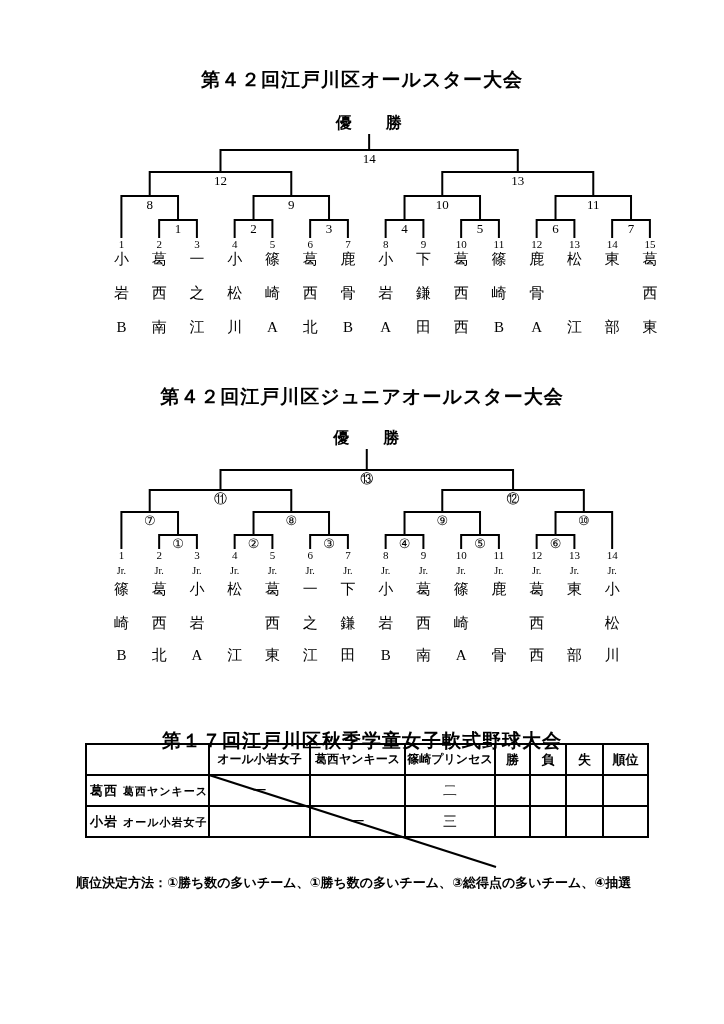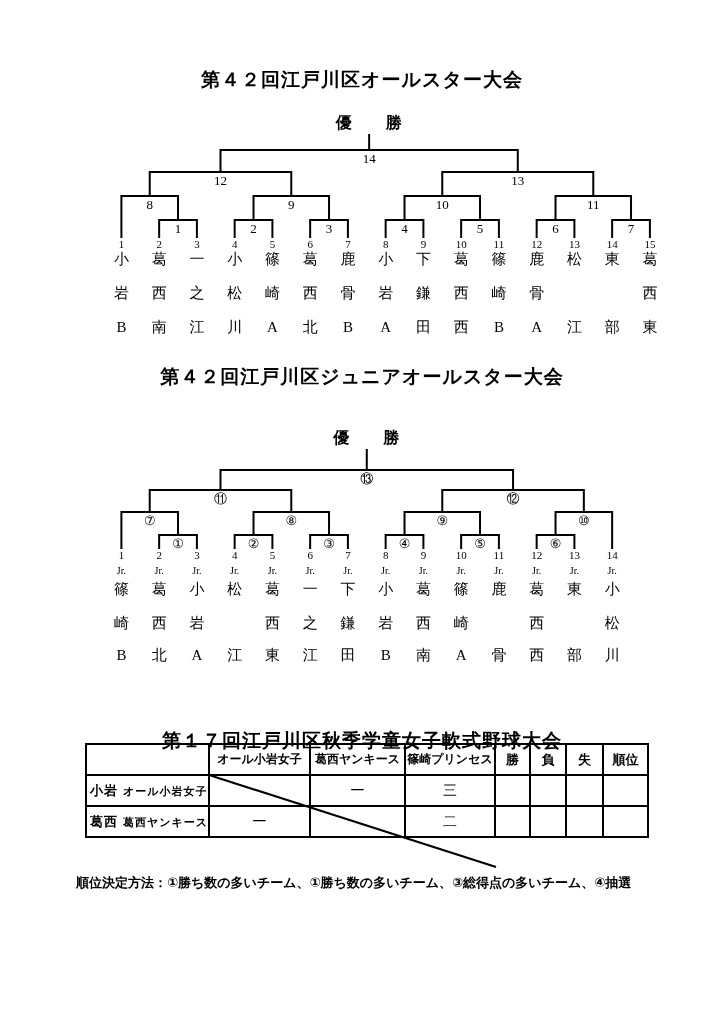--- a/index.html
+++ b/index.html
@@ -7,21 +7,21 @@
     position:relative;width:724px;height:1024px;overflow:hidden;
     background:#ffffff;color:#000;
     font-family:"Liberation Sans","DejaVu Sans",sans-serif;
   }
   .title{
     position:absolute;left:0;width:724px;text-align:center;
     font-family:Liberation Sans, sans-serif;
     font-weight:bold;font-size:19px;line-height:1.2;letter-spacing:1px;
   }
   #title-1{top:69px}
-  #title-2{top:366px}
+  #title-2{top:386px}
   #title-3{top:730px}
   #bracket-layer{position:absolute;left:0;top:0}
   
   text{fill:#000}
   .mlabel{font-family:"Liberation Serif","DejaVu Serif",serif;font-size:13px;text-anchor:middle}
   .tnum{font-family:"Liberation Serif","DejaVu Serif",serif;font-size:11px;text-anchor:middle}
   .tpre{font-family:"Liberation Serif","DejaVu Serif",serif;font-size:10px;text-anchor:middle}
   .tchar{font-family:"Liberation Serif","DejaVu Serif",serif;font-size:15px;text-anchor:middle}
   .champ{font-family:"Liberation Serif","DejaVu Serif",serif;font-size:16px;font-weight:bold;
          letter-spacing:9px;text-anchor:middle}
@@ -259,37 +259,37 @@
         <th>篠崎プリンセス</th>
         <th class="small-col">勝</th>
         <th class="small-col">負</th>
         <th class="small-col">失</th>
         <th class="small-col">順位</th>
       </tr>
     </thead>
     <tbody>
       <tr>
         <td class="row-label">
-          <span class="district">小岩</span><span class="team-name">オール小岩女子</span>
+          <span class="district">葛西</span><span class="team-name">葛西ヤンキース</span>
         </td>
-        <td></td>
         <td>一</td>
-        <td>三</td>
+        <td></td>
+        <td>二</td>
         <td></td>
         <td></td>
         <td></td>
         <td></td>
       </tr>
       <tr>
         <td class="row-label">
-          <span class="district">葛西</span><span class="team-name">葛西ヤンキース</span>
+          <span class="district">小岩</span><span class="team-name">オール小岩女子</span>
         </td>
+        <td></td>
         <td>一</td>
-        <td></td>
-        <td>二</td>
+        <td>三</td>
         <td></td>
         <td></td>
         <td></td>
         <td></td>
       </tr>
     </tbody>
   </table>
   <svg id="diag-overlay" width="562" height="126" viewBox="0 0 562 126">
     <line x1="124" y1="32" x2="411" y2="124" stroke="#000" stroke-width="2.2"></line>
   </svg>

